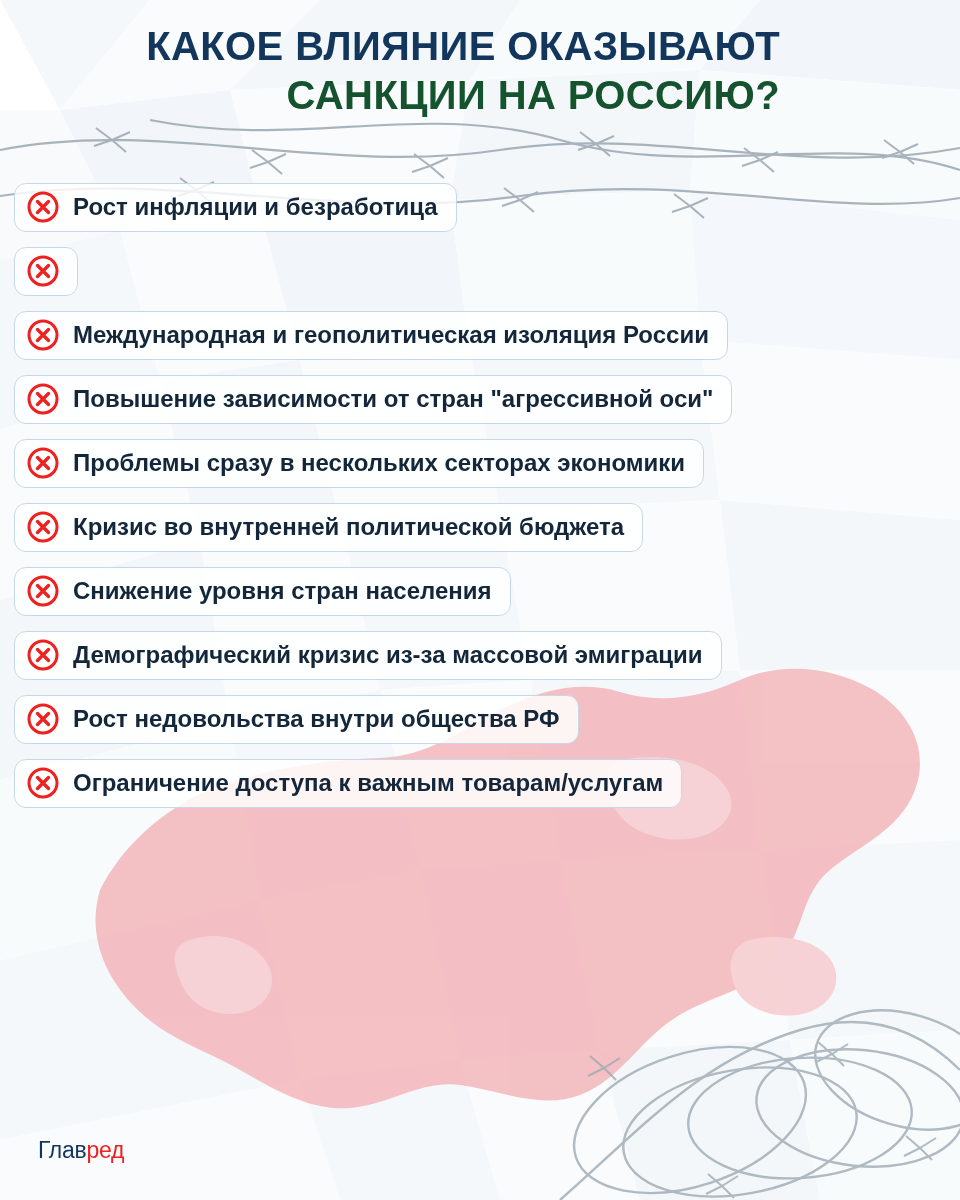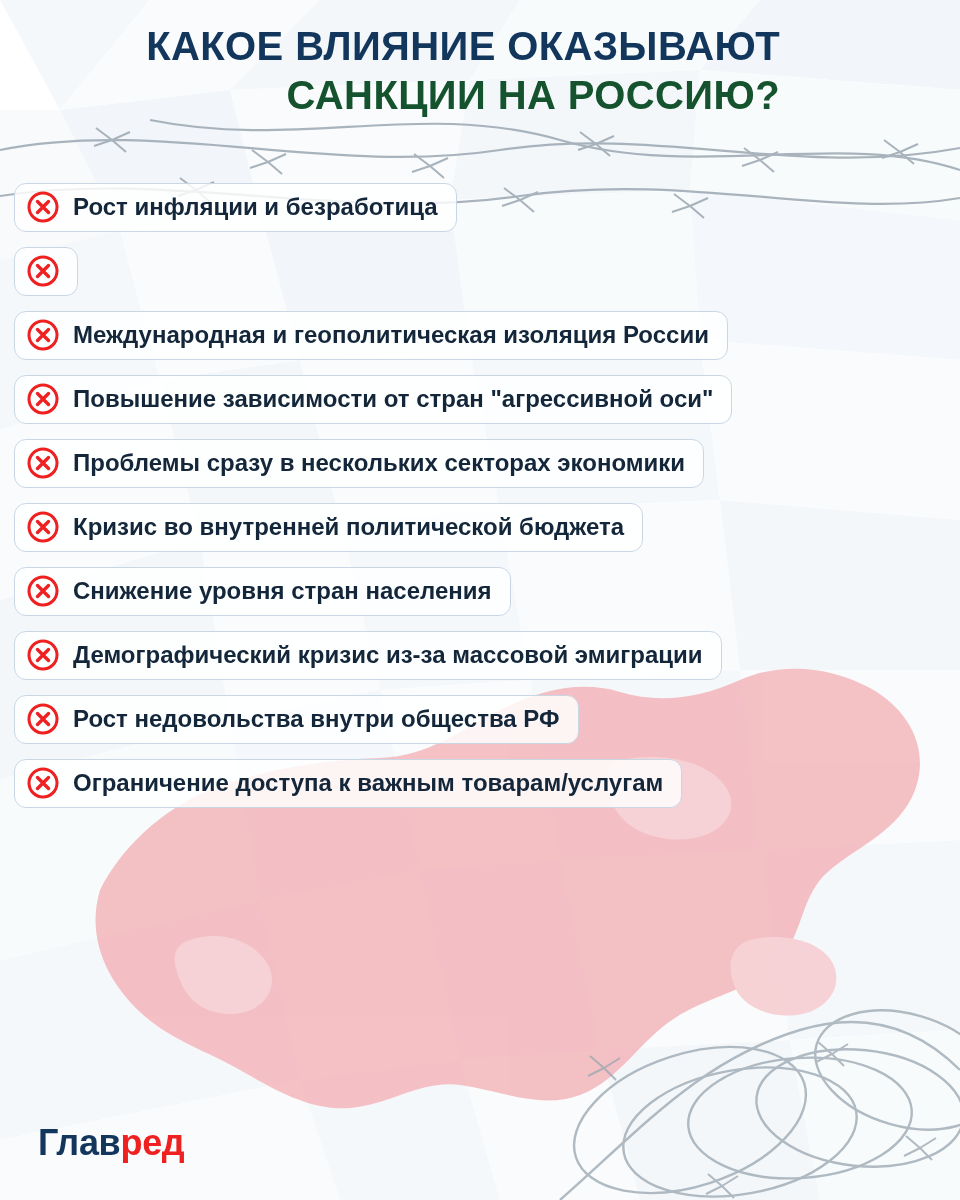--- a/index.html
+++ b/index.html
@@ -111,22 +111,22 @@
     font-weight: bold;
     line-height: 1.26;
     white-space: pre-line;
   }
 
   
   .logo {
     position: absolute;
     left: 38px;
     bottom: 36px;
-    font-size: 36px;
-    font-weight: bold;
+    font-size: 23px;
+    font-weight: normal;
     letter-spacing: -0.3px;
   }
   .logo .part-a { color: #12365c; }
   .logo .part-b { color: #ef2020; }
 </style>
 </head>
 <body>
 
 <div id="bg-layer">
 

